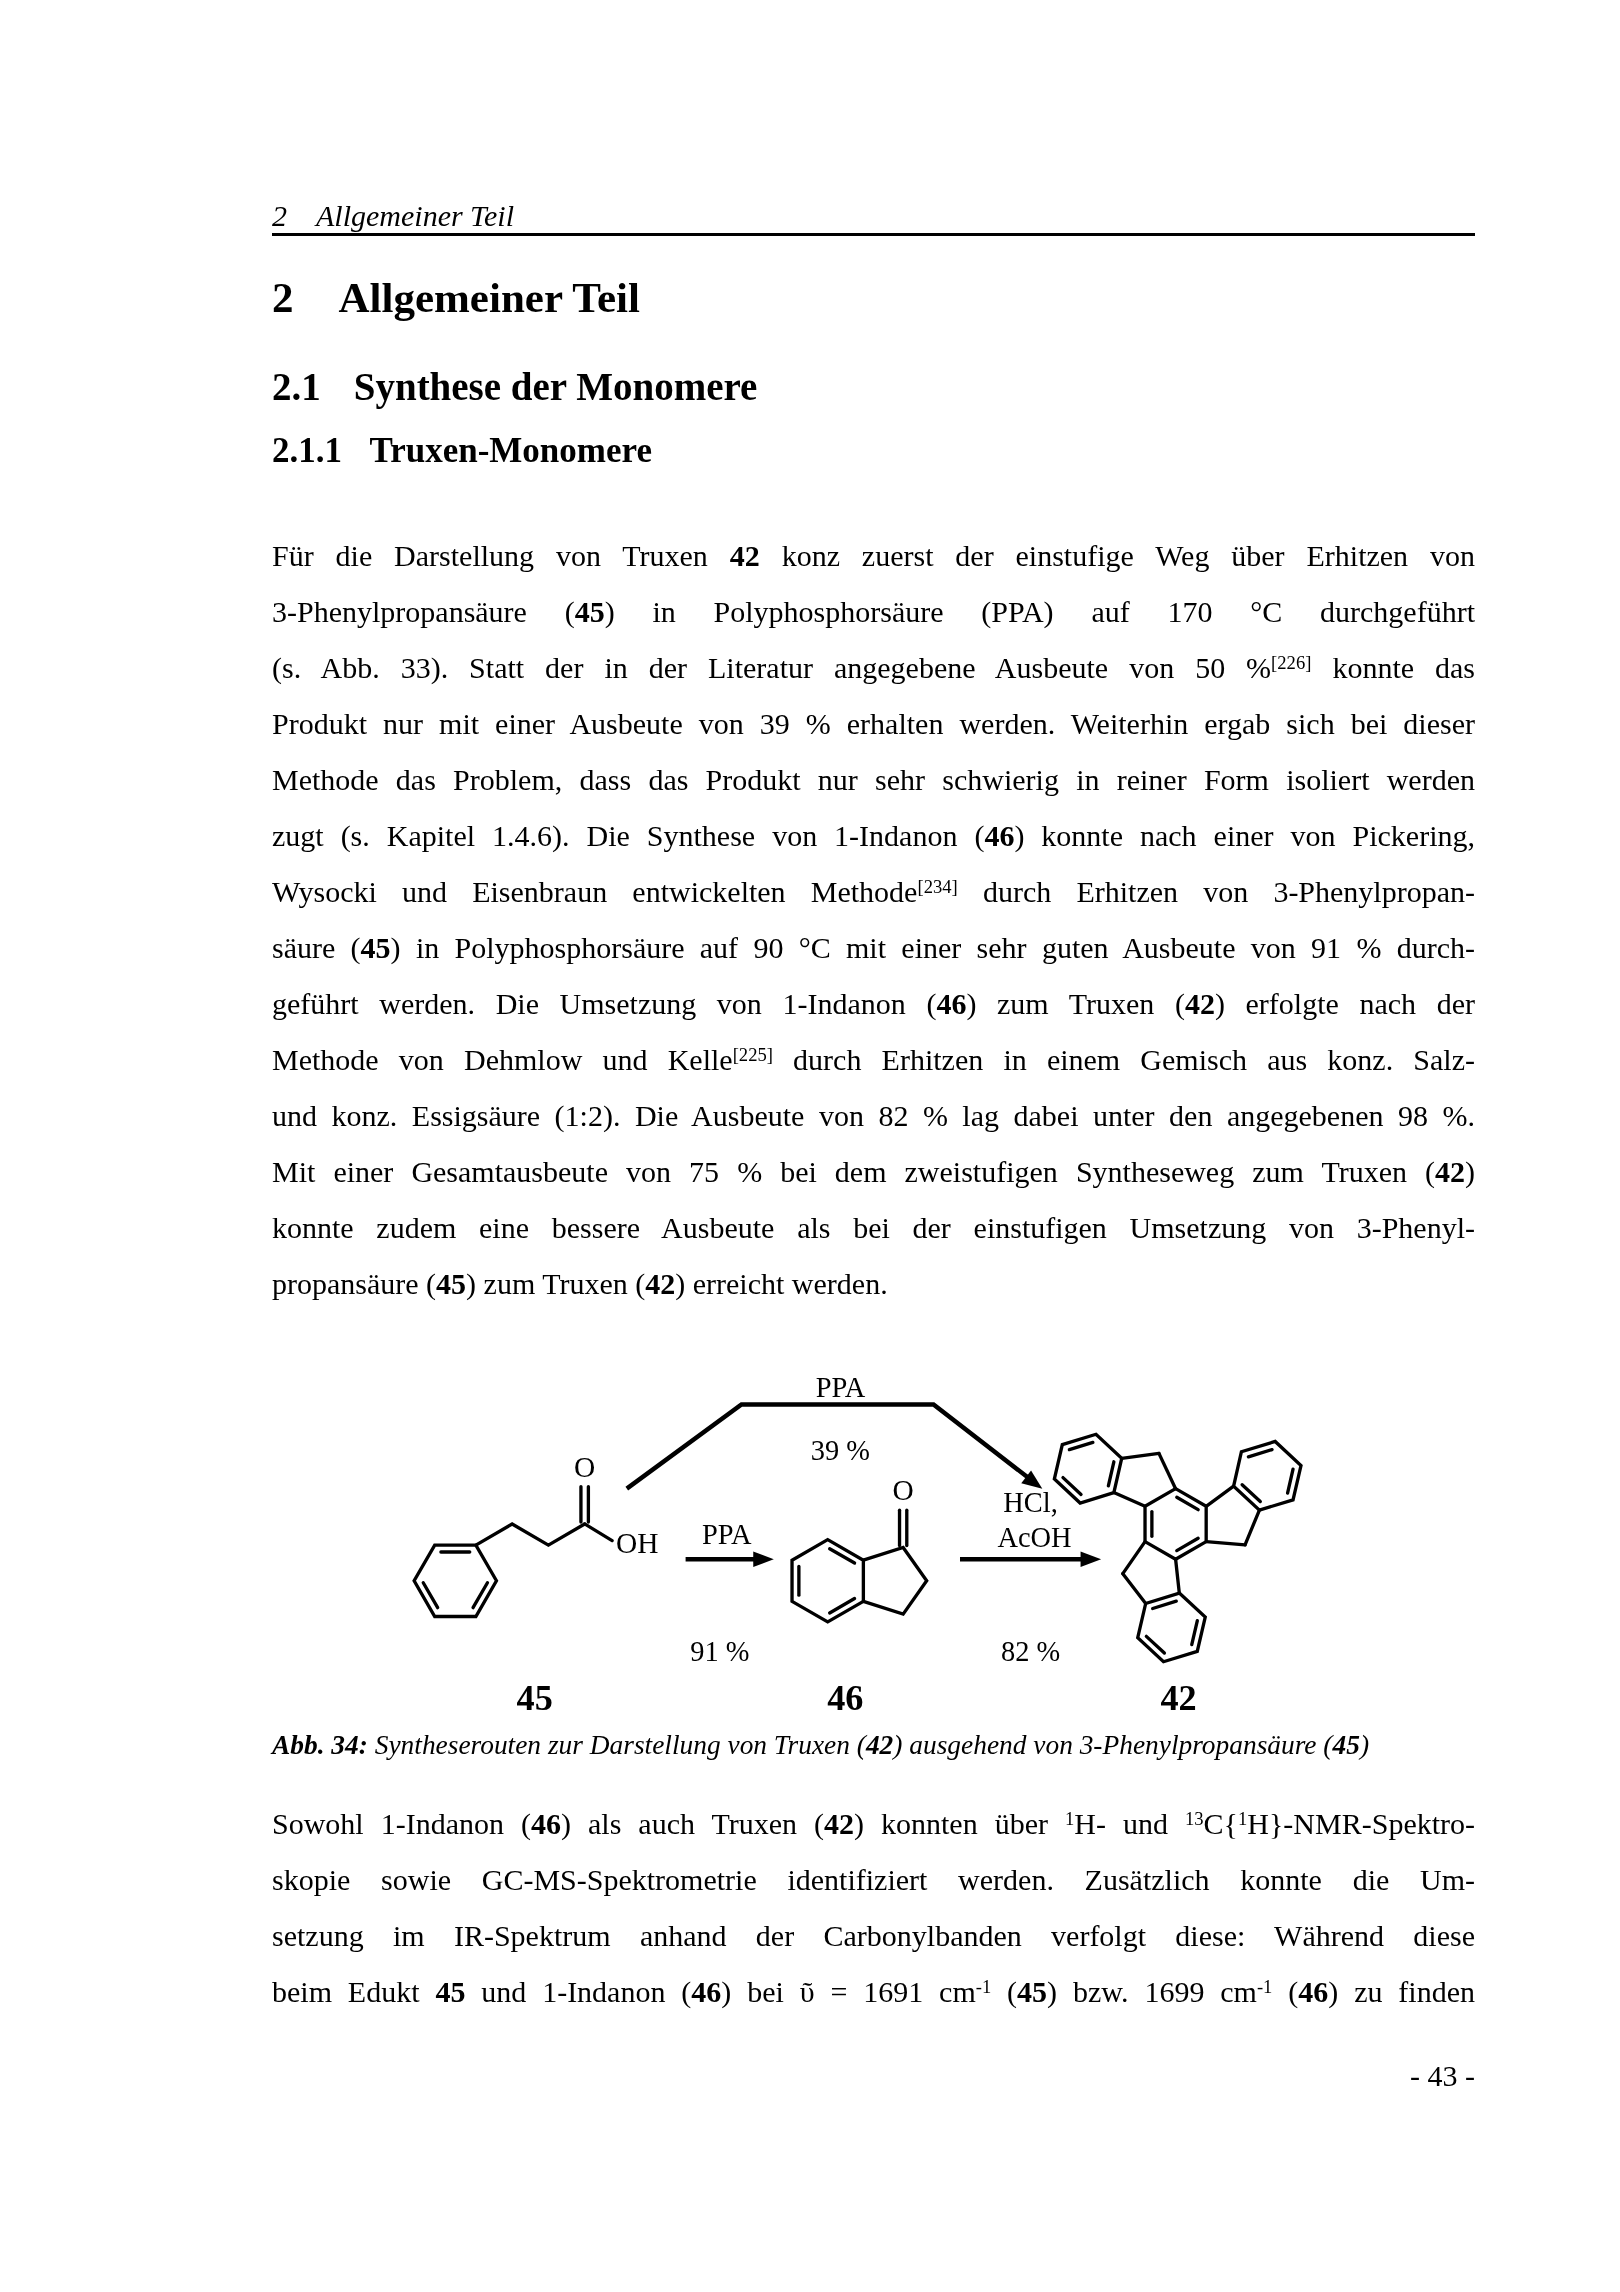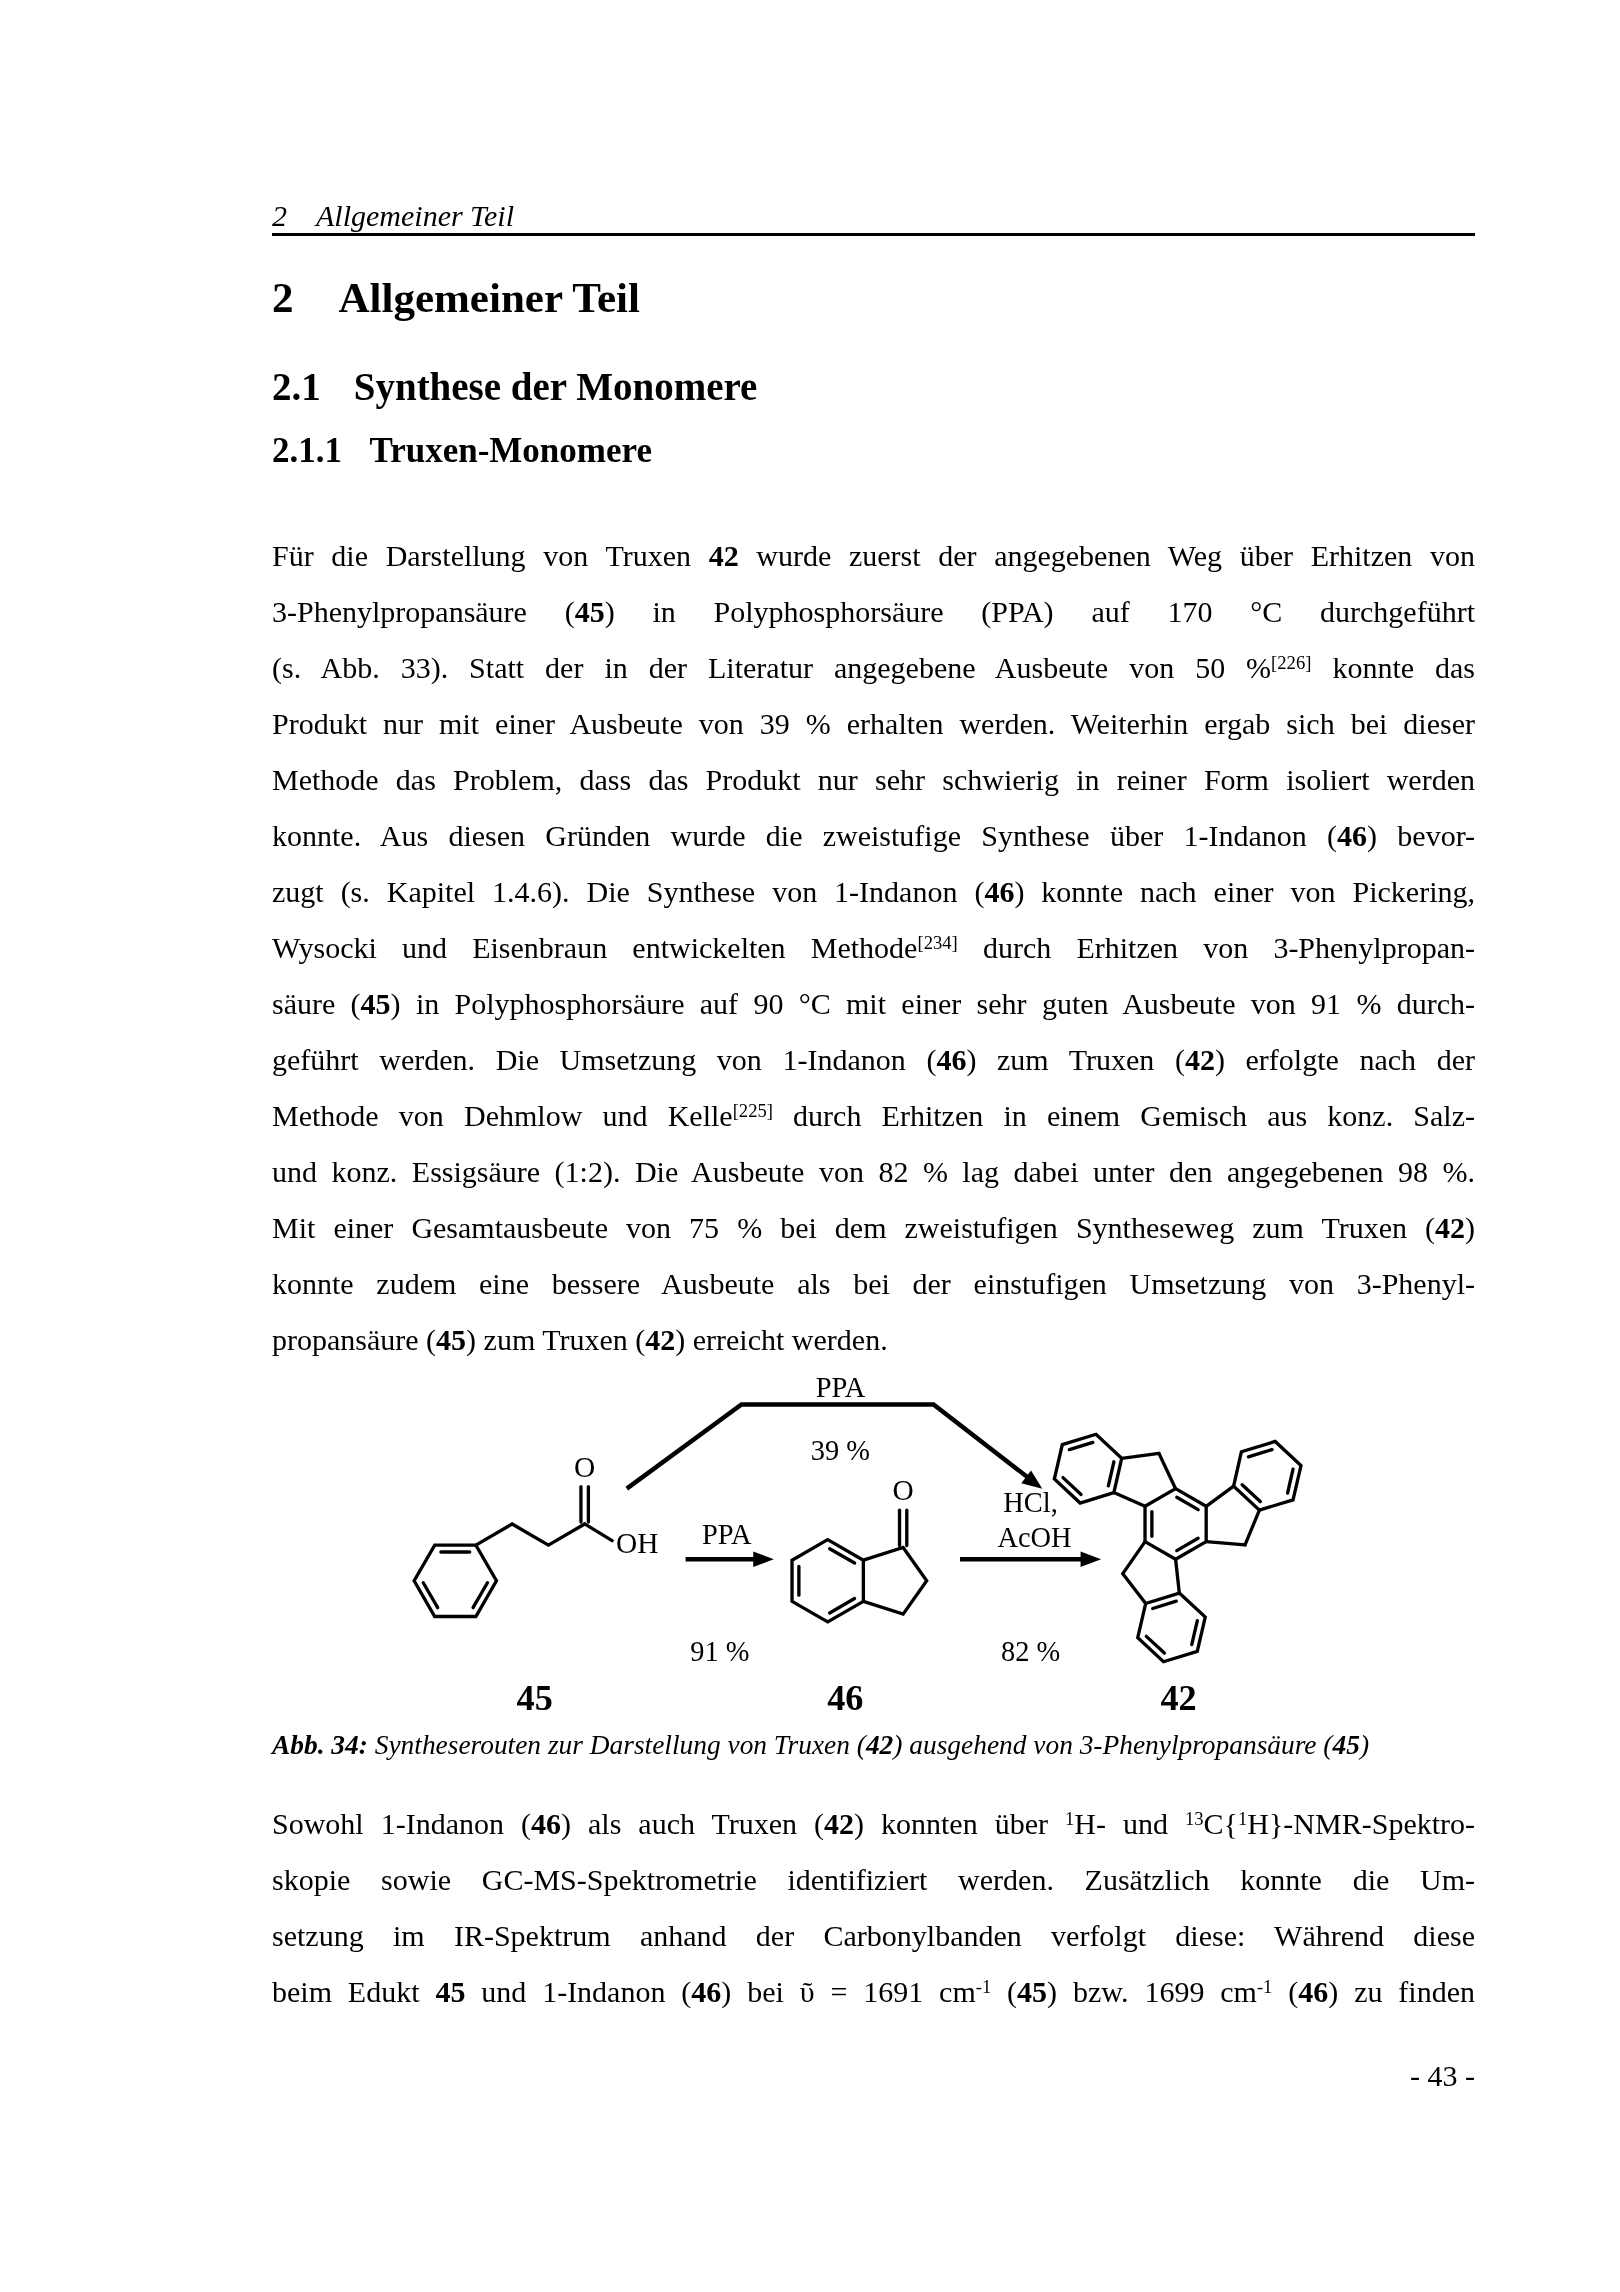--- a/index.html
+++ b/index.html
@@ -54,26 +54,25 @@
   <span>2</span><span class="ttl">Allgemeiner Teil</span>
 </div>
 <div class="abs" id="h2">
   <span>2.1</span><span class="ttl">Synthese der Monomere</span>
 </div>
 <div class="abs" id="h3">
   <span>2.1.1</span><span class="ttl">Truxen-Monomere</span>
 </div>
 
 <div class="abs para" id="para1">
-    <div class="jline"><span>Für die Darstellung von Truxen </span><span class="b">42</span><span> wurde zuerst der angegebenen Weg über Erhitzen von</span></div>
+    <div class="jline"><span>Für die Darstellung von Truxen </span><span class="b">42</span><span> konz zuerst der einstufige Weg über Erhitzen von</span></div>
     <div class="jline"><span>3-Phenylpropansäure (</span><span class="b">45</span><span>) in Polyphosphorsäure (PPA) auf 170 °C durchgeführt</span></div>
     <div class="jline"><span>(s. Abb. 33). Statt der in der Literatur angegebene Ausbeute von 50 %</span><sup class="s">[226]</sup><span> konnte das</span></div>
     <div class="jline"><span>Produkt nur mit einer Ausbeute von 39 % erhalten werden. Weiterhin ergab sich bei dieser</span></div>
     <div class="jline"><span>Methode das Problem, dass das Produkt nur sehr schwierig in reiner Form isoliert werden</span></div>
-    <div class="jline"><span>konnte. Aus diesen Gründen wurde die zweistufige Synthese über 1-Indanon (</span><span class="b">46</span><span>) bevor-</span></div>
     <div class="jline"><span>zugt (s. Kapitel 1.4.6). Die Synthese von 1-Indanon (</span><span class="b">46</span><span>) konnte nach einer von Pickering,</span></div>
     <div class="jline"><span>Wysocki und Eisenbraun entwickelten Methode</span><sup class="s">[234]</sup><span> durch Erhitzen von 3-Phenylpropan-</span></div>
     <div class="jline"><span>säure (</span><span class="b">45</span><span>) in Polyphosphorsäure auf 90 °C mit einer sehr guten Ausbeute von 91 % durch-</span></div>
     <div class="jline"><span>geführt werden. Die Umsetzung von 1-Indanon (</span><span class="b">46</span><span>) zum Truxen (</span><span class="b">42</span><span>) erfolgte nach der</span></div>
     <div class="jline"><span>Methode von Dehmlow und Kelle</span><sup class="s">[225]</sup><span> durch Erhitzen in einem Gemisch aus konz. Salz-</span></div>
     <div class="jline"><span>und konz. Essigsäure (1:2). Die Ausbeute von 82 % lag dabei unter den angegebenen 98 %.</span></div>
     <div class="jline"><span>Mit einer Gesamtausbeute von 75 % bei dem zweistufigen Syntheseweg zum Truxen (</span><span class="b">42</span><span>)</span></div>
     <div class="jline"><span>konnte zudem eine bessere Ausbeute als bei der einstufigen Umsetzung von 3-Phenyl-</span></div>
     <div class="jline lastfree"><span>propansäure (</span><span class="b">45</span><span>) zum Truxen (</span><span class="b">42</span><span>) erreicht werden.</span></div>
   </div>

